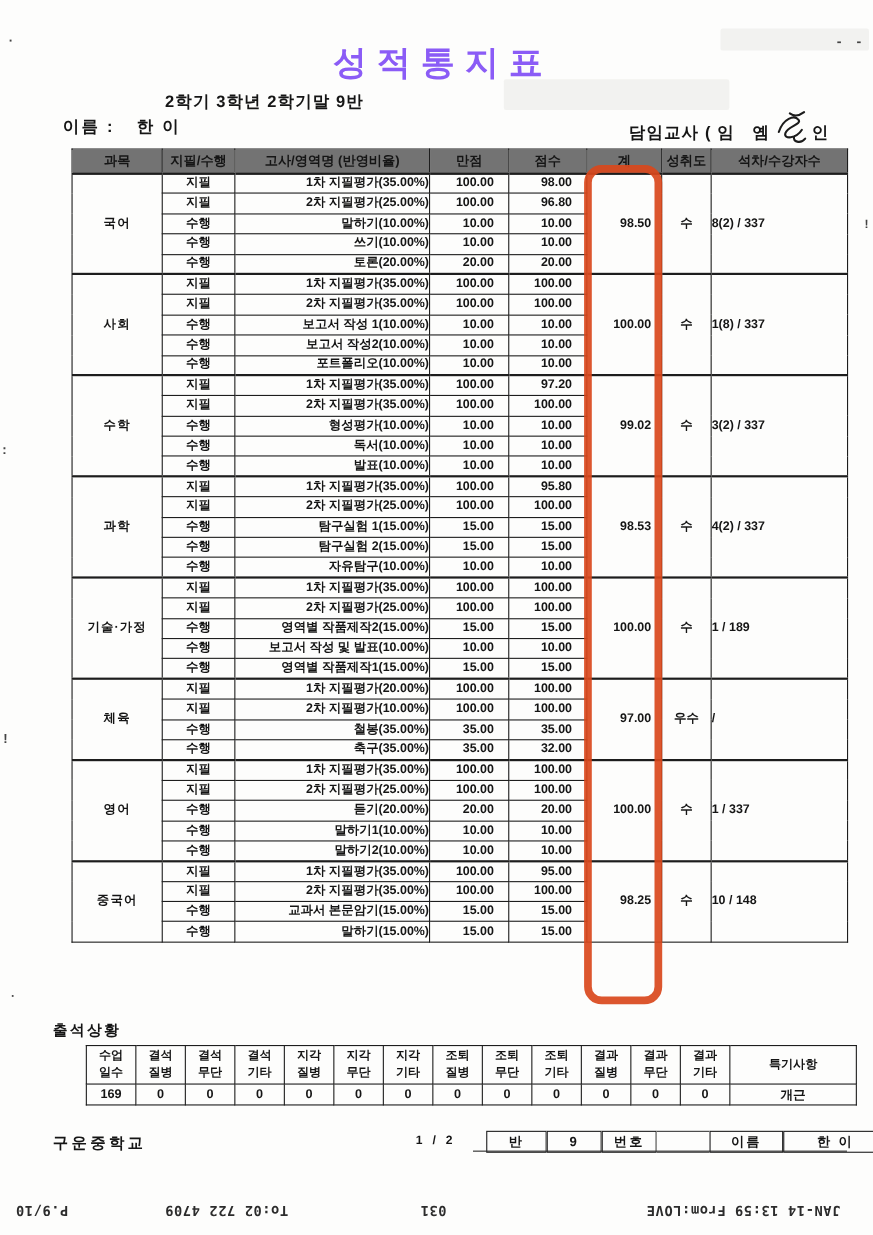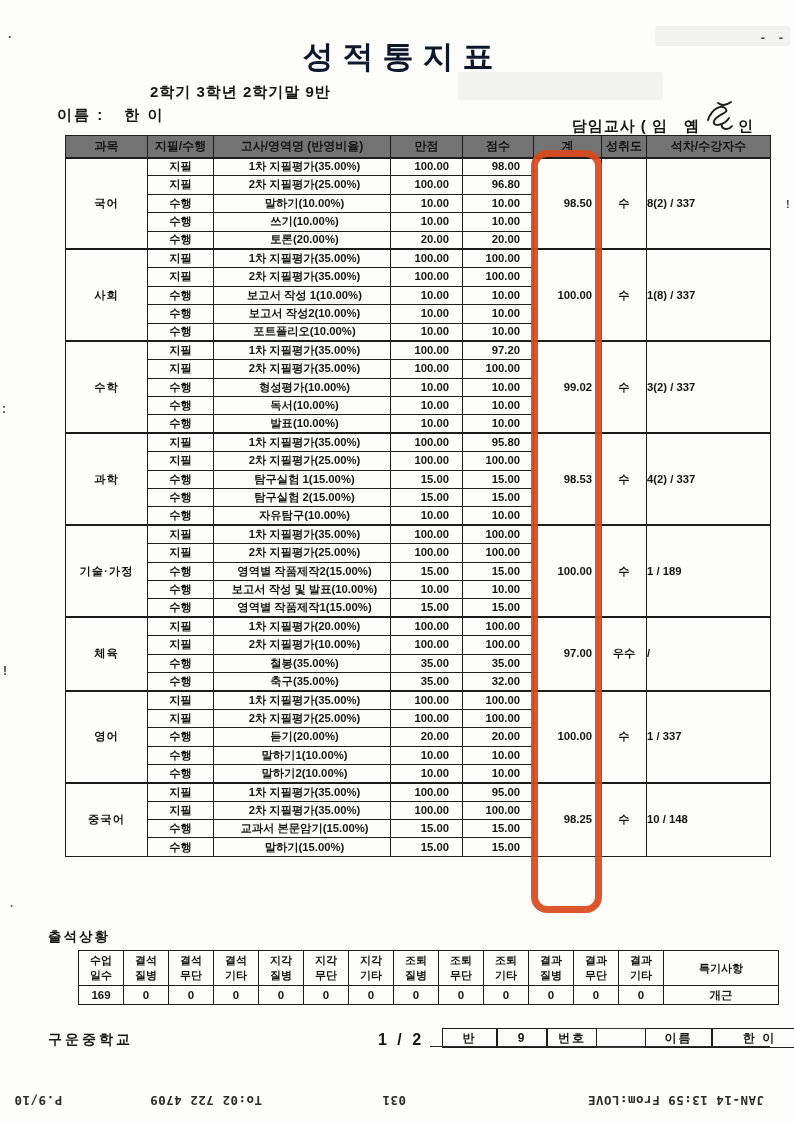--- a/index.html
+++ b/index.html
@@ -9,58 +9,58 @@
     background:#fdfdfc; color:#151515;
     font-family:"Liberation Sans","DejaVu Sans",sans-serif;
     -webkit-font-smoothing:none;
   }
   
   .smudge { position:absolute; background:#e9e9e6; opacity:.55; border-radius:2px; }
   .noise { position:absolute; color:#444; font-weight:bold; }
 
   .doc-title {
     position:absolute; top:36px; left:0; width:100%;
-    text-align:center; font-size:31px; font-weight:bold; letter-spacing:9px; color:#0f172a;padding-left:11px;
+    text-align:center; font-size:31px; font-weight:bold; letter-spacing:9px; color:#8b5cf6;padding-left:11px;
   }
   .term-line { position:absolute; top:83px; left:150px; font-size:15px; font-weight:bold; letter-spacing:1px; }
   .name-line { position:absolute; top:106px; left:57px; font-size:15px; font-weight:bold; letter-spacing:2px; }
-  .teacher-line { position:absolute; top:104px; right:40px; font-size:15px; font-weight:bold; letter-spacing:1px; display:flex; align-items:flex-end; }
+  .teacher-line { position:absolute; top:104px; right:40px; font-size:15px; font-weight:bold; letter-spacing:1px; display:flex; align-items:center; }
   .teacher-line .seal { position:relative; width:34px; height:32px; margin:0 2px 0 2px; top:-4px; }
 
   
   .grade-wrap { position:absolute; left:65px; top:135px; width:705px; }
   table.grade { border-collapse:collapse; table-layout:fixed; width:705px; }
   table.grade th, table.grade td { border:1.6px solid #1d1d1d; overflow:hidden; white-space:nowrap; }
   table.grade th { height:22px; font-size:12px; font-weight:bold; text-align:center; background:#737373; }
   table.grade td { height:18.4px; font-size:11.3px; font-weight:bold; line-height:1; }
   tr.group-top td { border-top-width:2.2px; }
   .c-subj  { text-align:center; letter-spacing:1px; }
   .c-type  { text-align:center; }
-  .c-exam  { text-align:center; padding-left:5px; }
+  .c-exam  { text-align:right; padding-left:5px; }
   .c-num   { text-align:right; padding-right:13px; }
   .c-total { text-align:right; padding-right:9px; }
   .c-ach   { text-align:center; }
   .c-rank  { text-align:left; }
 
   .highlight-box {
     position:absolute; left:466px; top:15px; width:71px; height:763px;
     border:7px solid #d9481c; border-radius:16px; opacity:.92; pointer-events:none;
   }
 
   
   .att-title { position:absolute; left:48px; top:928px; font-size:13.5px; font-weight:bold; letter-spacing:2px; }
   .att-wrap { position:absolute; left:48px; top:950px;margin-left:30px; }
   table.att { border-collapse:collapse; table-layout:fixed; width:700px; }
   table.att th, table.att td { border:1.7px solid #1d1d1d; text-align:center; font-weight:bold; }
   table.att th { height:35px; font-size:11px; line-height:1.35; white-space:pre-line; }
   table.att td { height:19px; font-size:11.5px; }
 
   
   .school-name { position:absolute; left:48px; top:1031px; font-size:14px; font-weight:bold; letter-spacing:3px; }
-  .page-info { position:absolute; left:378px; top:1031px; font-size:16px; font-weight:bold; letter-spacing:3px; }
+  .page-info { position:absolute; left:378px; top:1031px; font-size:11px; font-weight:bold; letter-spacing:3px; }
   .footer-strip { position:absolute; left:442px; top:1028px; display:flex; }
   .footer-strip .fcell {
     height:20px; border:1.8px solid #1d1d1d; border-left-width:1.2px;
     display:flex; align-items:center; justify-content:center;
     font-size:12px; font-weight:bold; letter-spacing:2px; background:#fdfdfc;
   }
   .footer-strip .fcell.blank { border-color:#3a3a3a; border-left:none; border-right:none; }
   .footer-underline { position:absolute; left:430px; top:1046px; width:340px; border-top:1.6px solid #2a2a2a; }
 
   

